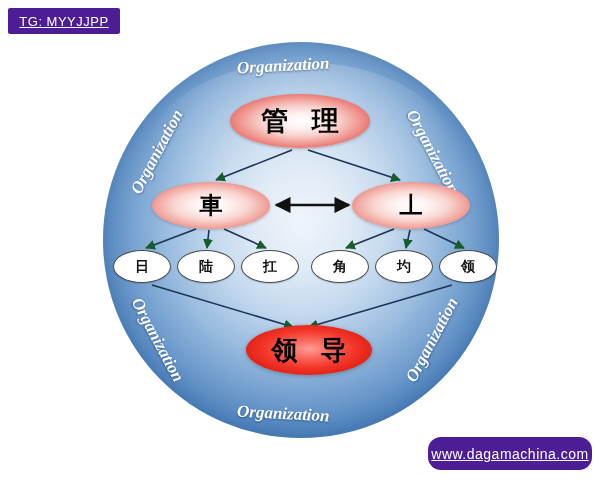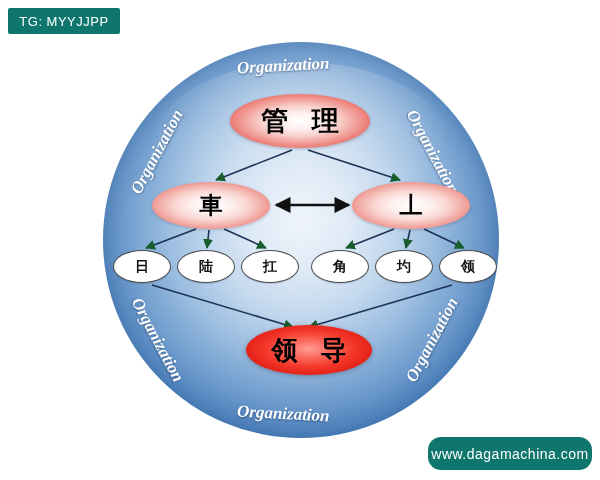--- a/index.html
+++ b/index.html
@@ -11,28 +11,29 @@
     width: 600px;
     height: 480px;
     position: relative;
     overflow: hidden;
     font-family: "Liberation Sans", sans-serif;
   }
 
   
   .badge {
     position: absolute;
-    background: #0f766e;
+    background: #4c1d95;
     color: #ffffff;
     font-family: "Liberation Sans", sans-serif;
     display: flex;
     align-items: center;
     justify-content: center;
     letter-spacing: 0.5px;
     white-space: nowrap;
+    text-decoration: underline;
   }
   #tg-badge {
     left: 8px;
     top: 8px;
     width: 112px;
     height: 26px;
     font-size: 13px;
     border-radius: 2px;
   }
   #site-badge {

